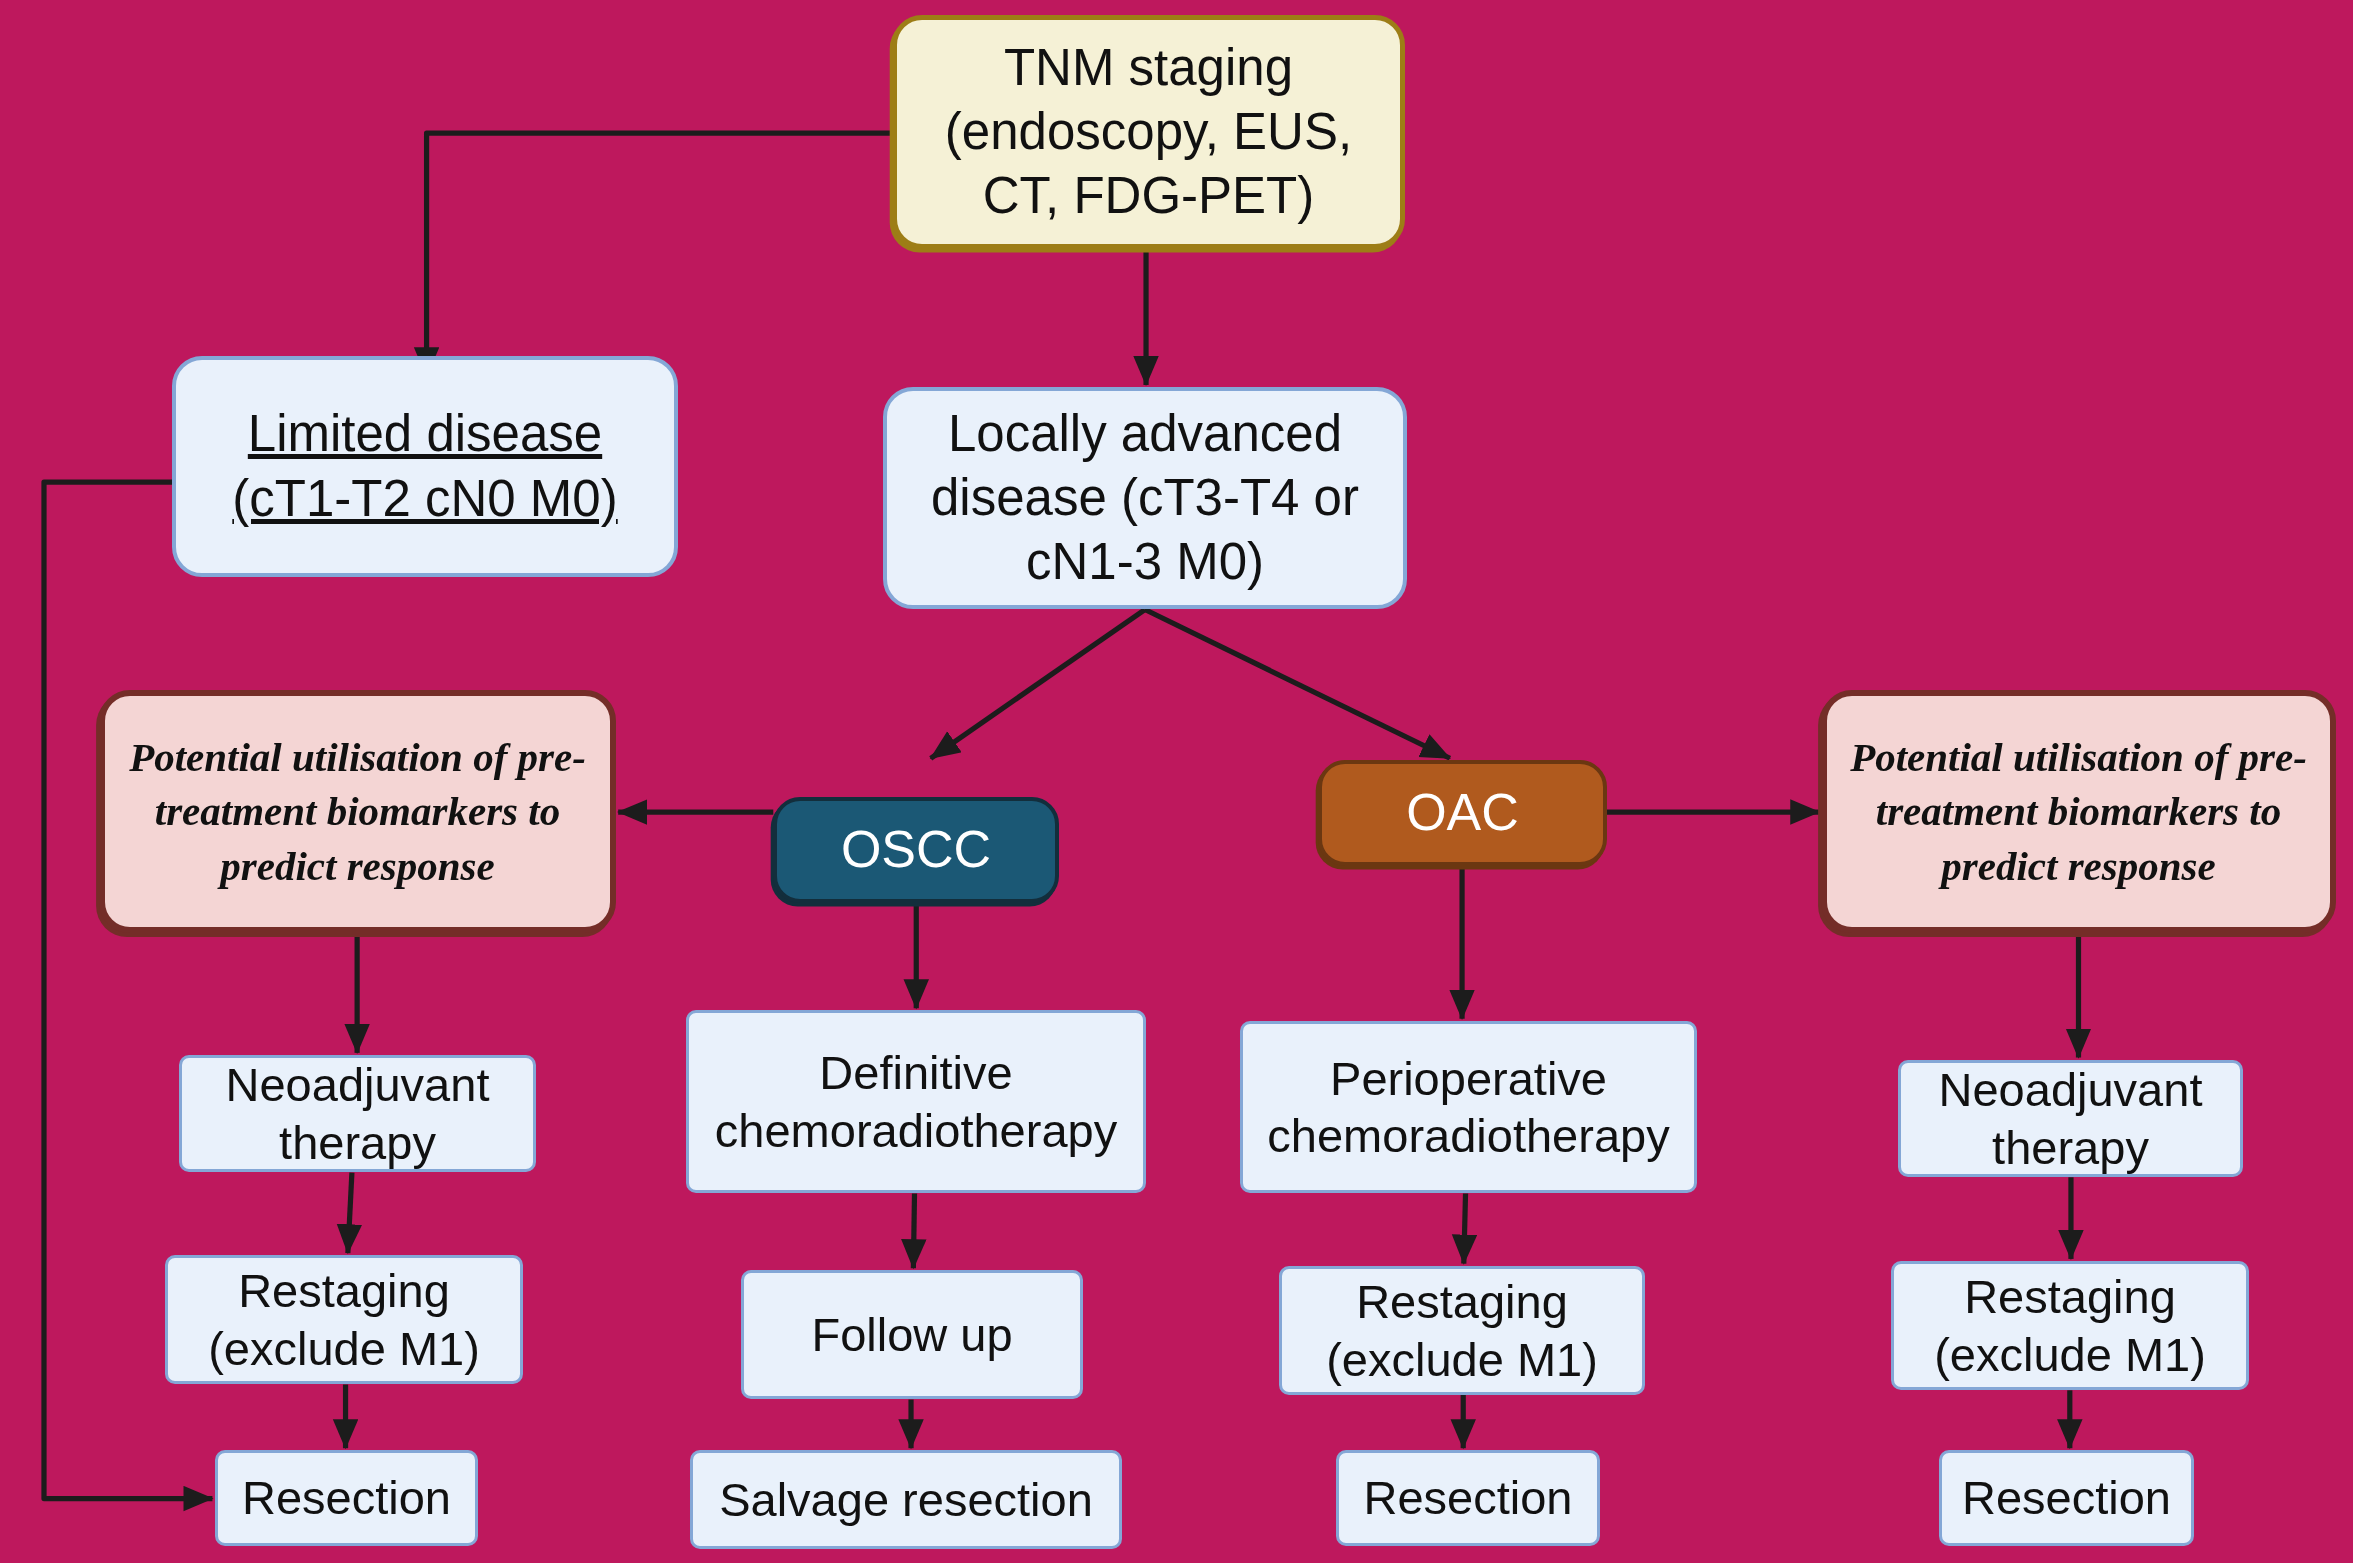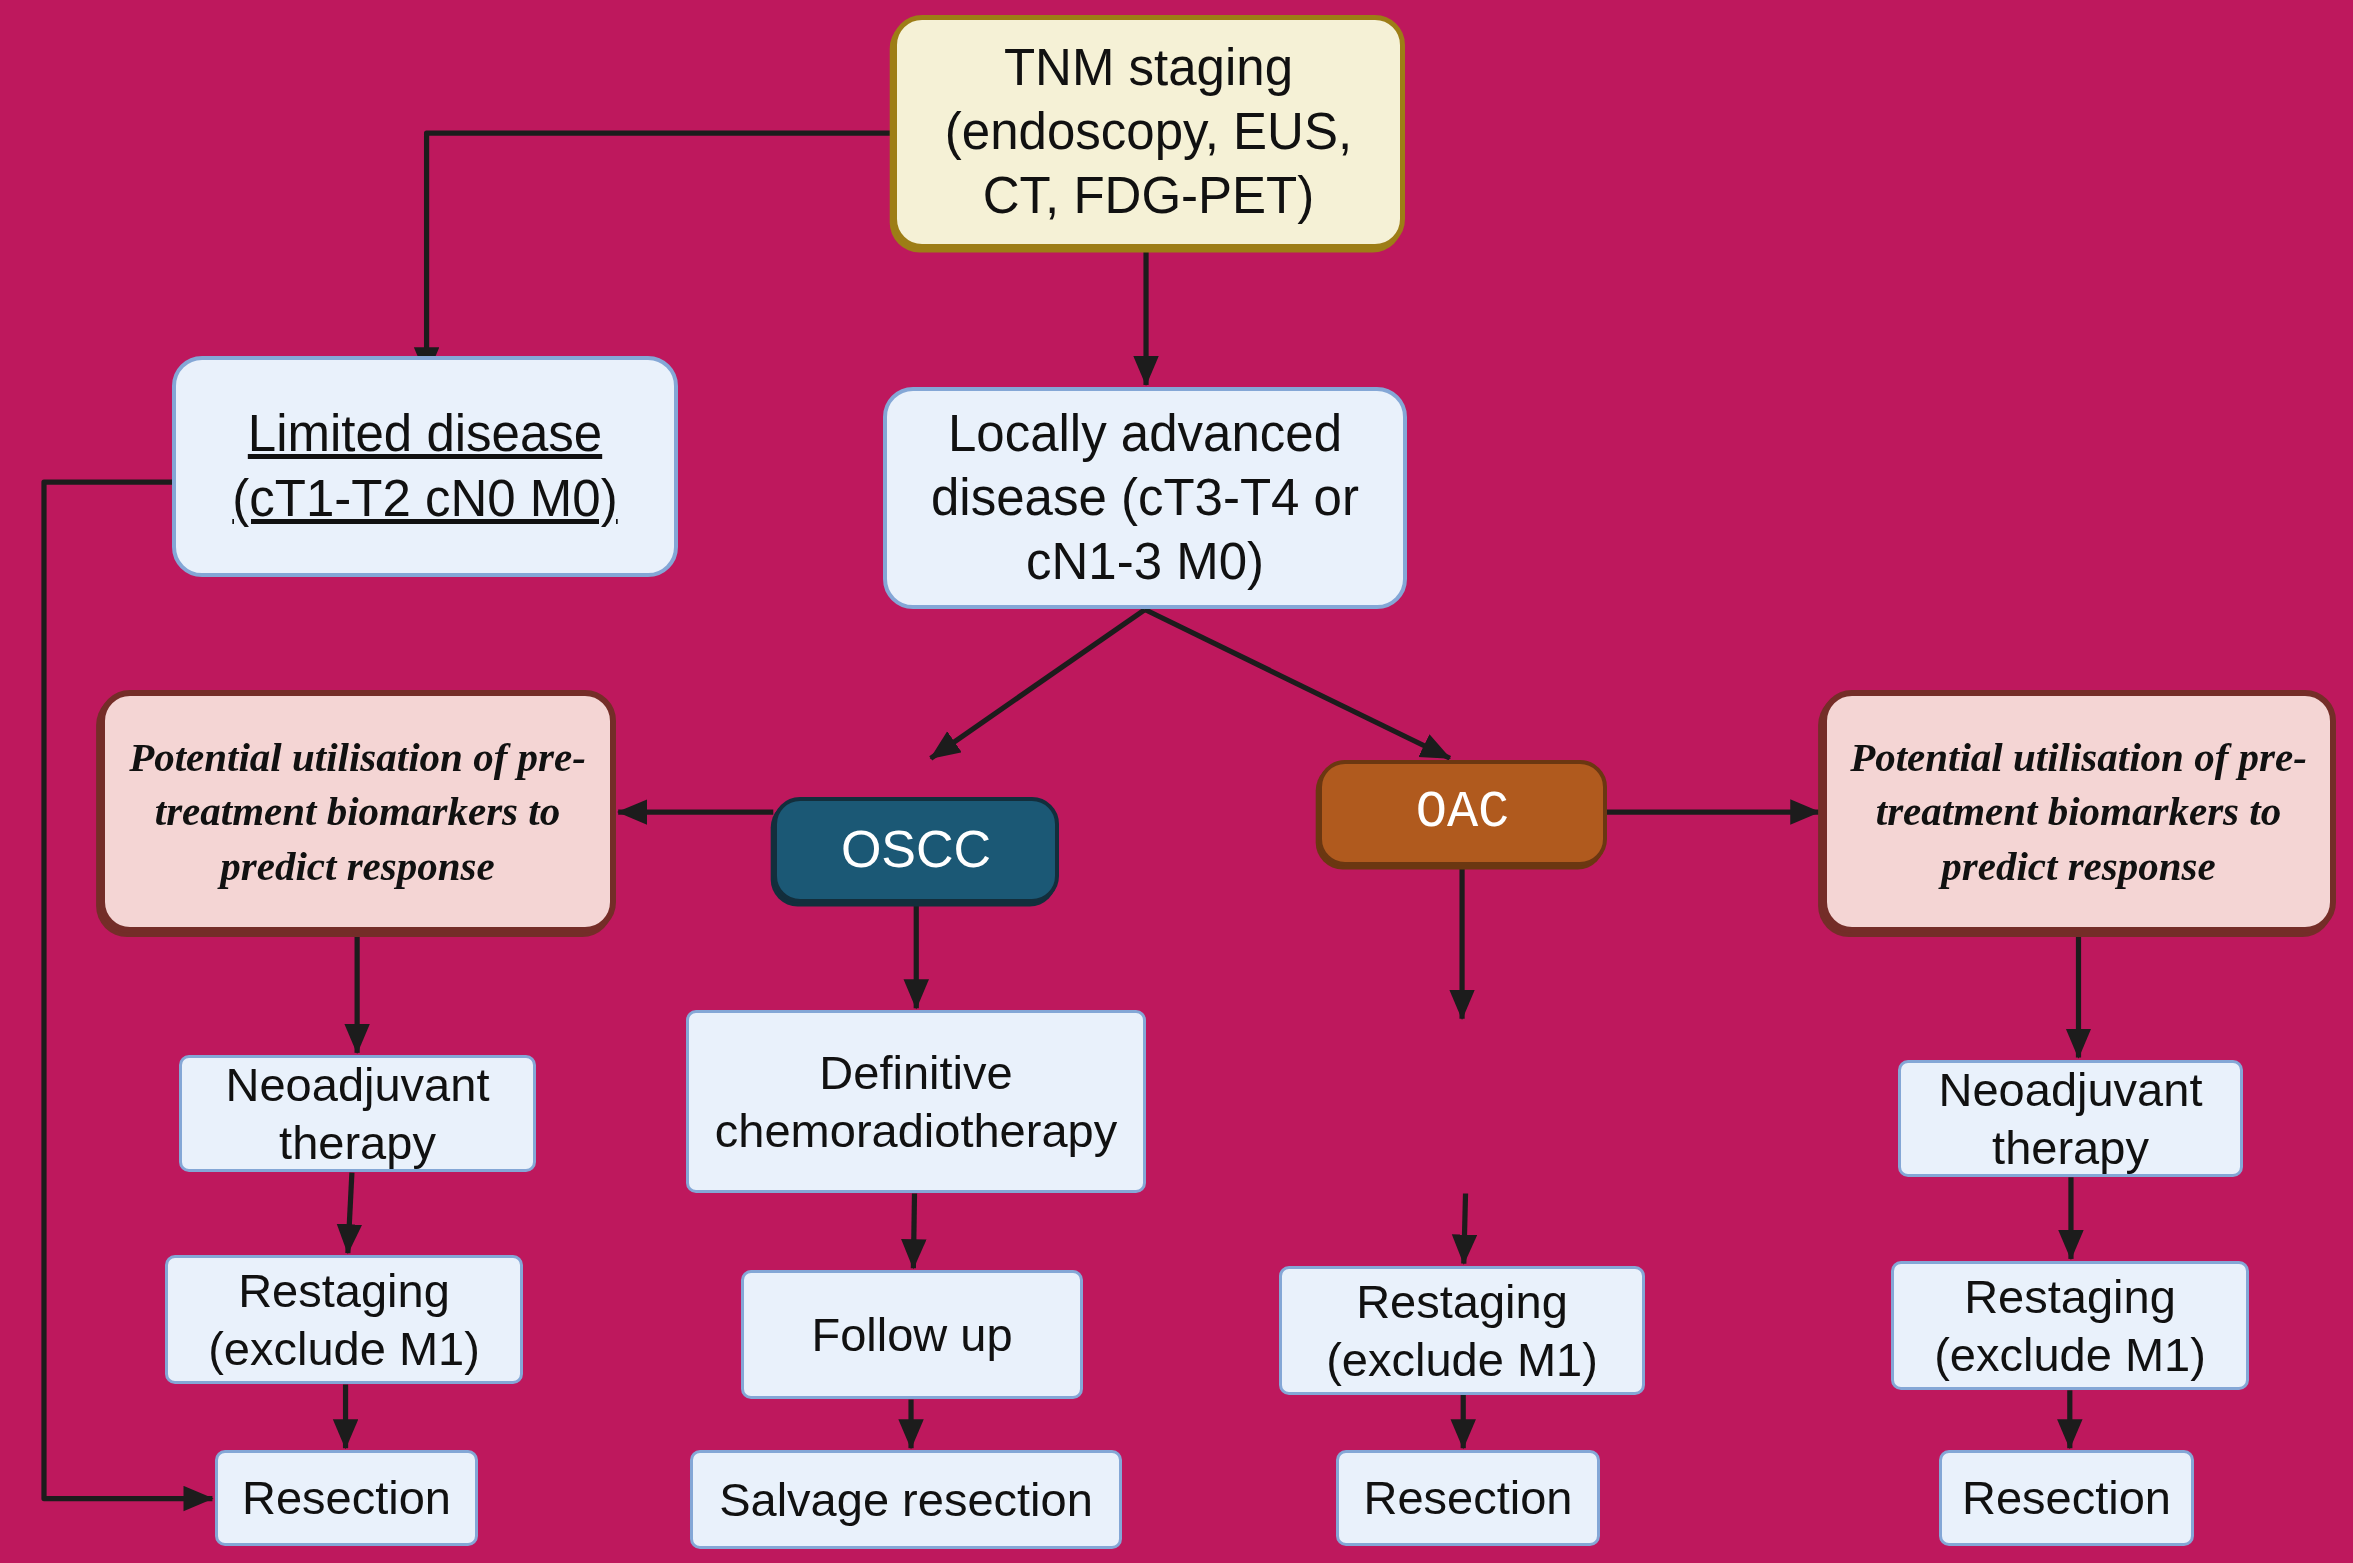--- a/index.html
+++ b/index.html
@@ -86,21 +86,21 @@
     border-radius: 10px;
     font-size: 47px;
     line-height: 1.22;
     padding: 5.8px 14.5px;
   }
   
   #tnm            { left: 892px; top: 15px;   width: 513px; height: 234px; }
   #limited        { left: 172px;  top: 356px;  width: 506px; height: 221px; text-decoration: underline; }
   #locally        { left: 883px; top: 387px;  width: 524px; height: 222px; }
   #oscc           { left: 773px; top: 797px; width: 286px; height: 106px; }
-  #oac            { left: 1318px; top: 760px; width: 289px; height: 106px; font-family: Liberation Mono, monospace; }
+  #oac            { left: 1318px; top: 760px; width: 289px; height: 106px; }
   #pink-left      { left: 99px;  top: 690px; width: 517px; height: 243px; }
   #pink-right     { left: 1821px; top: 690px; width: 515px; height: 243px; }
   #neo-left       { left: 179px;  top: 1055px; width: 357px; height: 117px; }
   #restaging-left { left: 165px;  top: 1255px; width: 358px; height: 129px; }
   #resection-left { left: 215px;  top: 1450px; width: 263px; height: 96px; }
   #definitive     { left: 686px; top: 1010px; width: 460px; height: 183px; }
   #followup       { left: 741px; top: 1270px; width: 342px; height: 129px; }
   #salvage        { left: 690px; top: 1450px; width: 432px; height: 99px; }
   #periop         { left: 1240px; top: 1021px; width: 457px; height: 172px; }
   #restaging-oac  { left: 1279px; top: 1266px; width: 366px; height: 129px; }
@@ -147,20 +147,21 @@
   <div class="node teal" id="oscc">OSCC</div>
   <div class="node orange" id="oac">OAC</div>
   <div class="node pink" id="pink-left">Potential utilisation of pre-treatment biomarkers to predict response</div>
   <div class="node pink" id="pink-right">Potential utilisation of pre-treatment biomarkers to predict response</div>
   <div class="node colbox" id="neo-left">Neoadjuvant therapy</div>
   <div class="node colbox" id="restaging-left">Restaging (exclude M1)</div>
   <div class="node colbox" id="resection-left">Resection</div>
   <div class="node colbox" id="definitive">Definitive chemoradiotherapy</div>
   <div class="node colbox" id="salvage">Salvage resection</div>
   <div class="node colbox" id="followup">Follow up</div>
+  <div class="node colbox" id="periop">Perioperative chemoradiotherapy</div>
   <div class="node colbox" id="restaging-oac">Restaging (exclude M1)</div>
   <div class="node colbox" id="resection-oac">Resection</div>
   <div class="node colbox" id="neo-right">Neoadjuvant therapy</div>
   <div class="node colbox" id="restaging-right">Restaging (exclude M1)</div>
   <div class="node colbox" id="resection-right">Resection</div>
 
 </div>
 
 
 </body></html>

